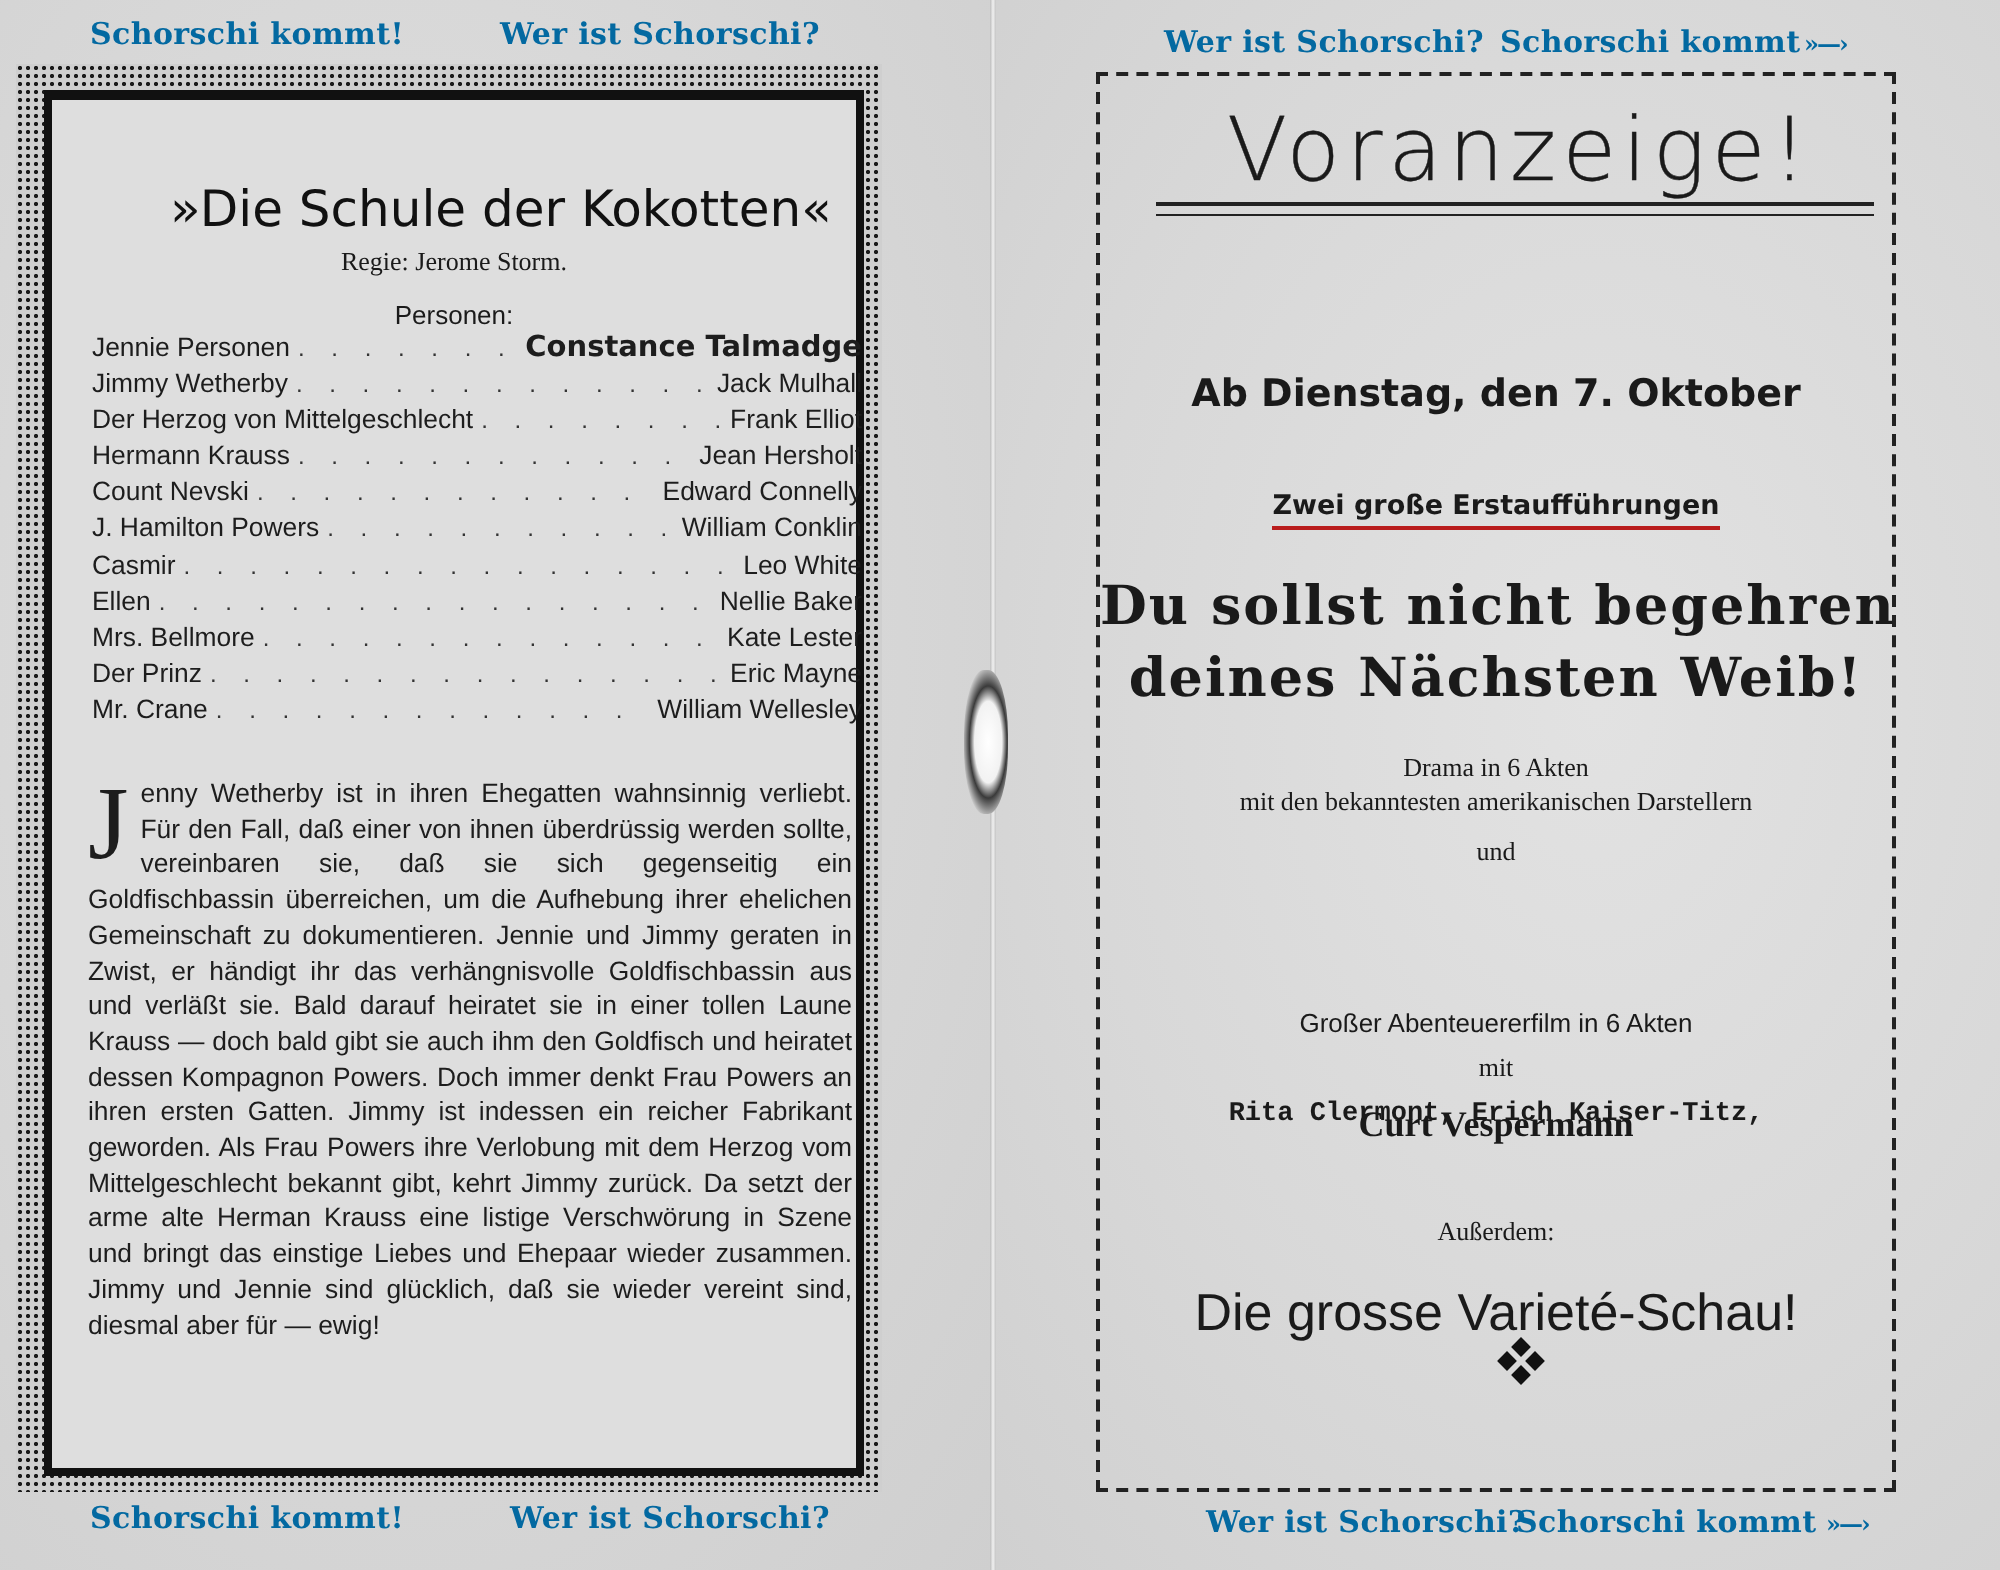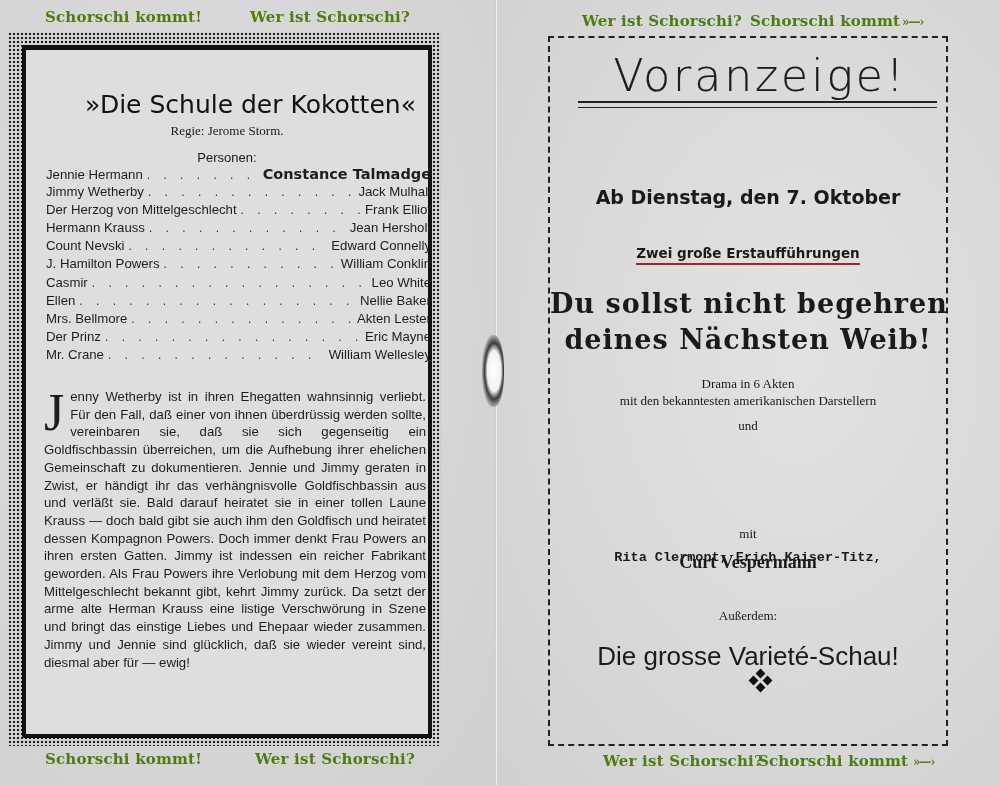--- a/index.html
+++ b/index.html
@@ -20,21 +20,21 @@
     position:absolute; left:495px; top:0; width:3px; height:785px;
     background:linear-gradient(to right, #bdbdbd, #f0f0f0, #c4c4c4);
   }
   .tear {
     position:absolute; left:482px; top:335px; width:22px; height:72px;
     background:radial-gradient(ellipse at 55% 50%, #ffffff 0%, #f2f2f2 40%, #3a3a3a 55%, #cfcfcf 75%, transparent 80%);
     border-radius:45%;
   }
   .headline-bar {
     position:absolute; font-family:"DejaVu Serif", serif; font-weight:bold;
-    font-size:15px; color:#4d7c0f; white-space:nowrap; letter-spacing:0.2px;
+    font-size:15px; color:#0369a1; white-space:nowrap; letter-spacing:0.2px;
   }
   .headline-bar .item { position:absolute; top:0; }
   .arrow { font-size:12px; font-weight:bold; letter-spacing:-1px; }
 
   
   .stipple {
     position:absolute; left:8px; top:32px; width:433px; height:714px;
     background-color:#cfcfcf;
     background-image: radial-gradient(#1a1a1a 0.9px, transparent 1.2px);
     background-size:4px 4px;
@@ -136,21 +136,21 @@
 </div>
 
 <div class="stipple"></div>
 <div class="left-box">
   <div class="left-title">»Die Schule der Kokotten«</div>
   <div class="regie">Regie:  Jerome Storm.</div>
   <div class="personen-label">Personen:</div>
 
   <div class="cast">
     <div class="cast-row star">
-      <span class="role">Jennie Hermann</span>
+      <span class="role">Jennie Personen</span>
       <span class="dots">. . . . . . . . . . . . . . . . . . . . . . . .</span>
       <span class="actor">Constance Talmadge</span>
     </div>
     <div class="cast-row">
       <span class="role">Jimmy Wetherby</span>
       <span class="dots">. . . . . . . . . . . . . . . . . . . . . . . .</span>
       <span class="actor">Jack Mulhall</span>
     </div>
     <div class="cast-row">
       <span class="role">Der Herzog von Mittelgeschlecht</span>
@@ -178,21 +178,21 @@
       <span class="actor">Leo White</span>
     </div>
     <div class="cast-row">
       <span class="role">Ellen</span>
       <span class="dots">. . . . . . . . . . . . . . . . . . . . . . . .</span>
       <span class="actor">Nellie Baker</span>
     </div>
     <div class="cast-row">
       <span class="role">Mrs. Bellmore</span>
       <span class="dots">. . . . . . . . . . . . . . . . . . . . . . . .</span>
-      <span class="actor">Akten Lester</span>
+      <span class="actor">Kate Lester</span>
     </div>
     <div class="cast-row">
       <span class="role">Der Prinz</span>
       <span class="dots">. . . . . . . . . . . . . . . . . . . . . . . .</span>
       <span class="actor">Eric Mayne</span>
     </div>
     <div class="cast-row">
       <span class="role">Mr. Crane</span>
       <span class="dots">. . . . . . . . . . . . . . . . . . . . . . . .</span>
       <span class="actor">William Wellesley</span>
@@ -223,20 +223,21 @@
   <div class="r-center sub-heading"><span>Zwei große Erstaufführungen</span></div>
 
   <div class="r-center film1-title">
     <div>Du sollst nicht begehren</div>
     <div>deines Nächsten Weib!</div>
   </div>
   <div class="r-center small-serif film1-desc1">Drama in 6 Akten</div>
   <div class="r-center small-serif film1-desc2">mit den bekanntesten amerikanischen Darstellern</div>
   <div class="r-center small-serif und">und</div>
 
+  <div class="r-center film2-desc">Großer Abenteuererfilm in 6 Akten</div>
   <div class="r-center small-serif mit">mit</div>
   <div class="r-center cast2-a">Rita Clermont,  Erich Kaiser-Titz,</div>
   <div class="r-center cast2-b">Curt Vespermann</div>
 
   <div class="r-center ausserdem">Außerdem:</div>
   <div class="r-center variete">Die grosse Varieté-Schau!</div>
 
   <div class="ornament">
     <i style="left:7px; top:0;"></i>
     <i style="left:0; top:7px;"></i>

